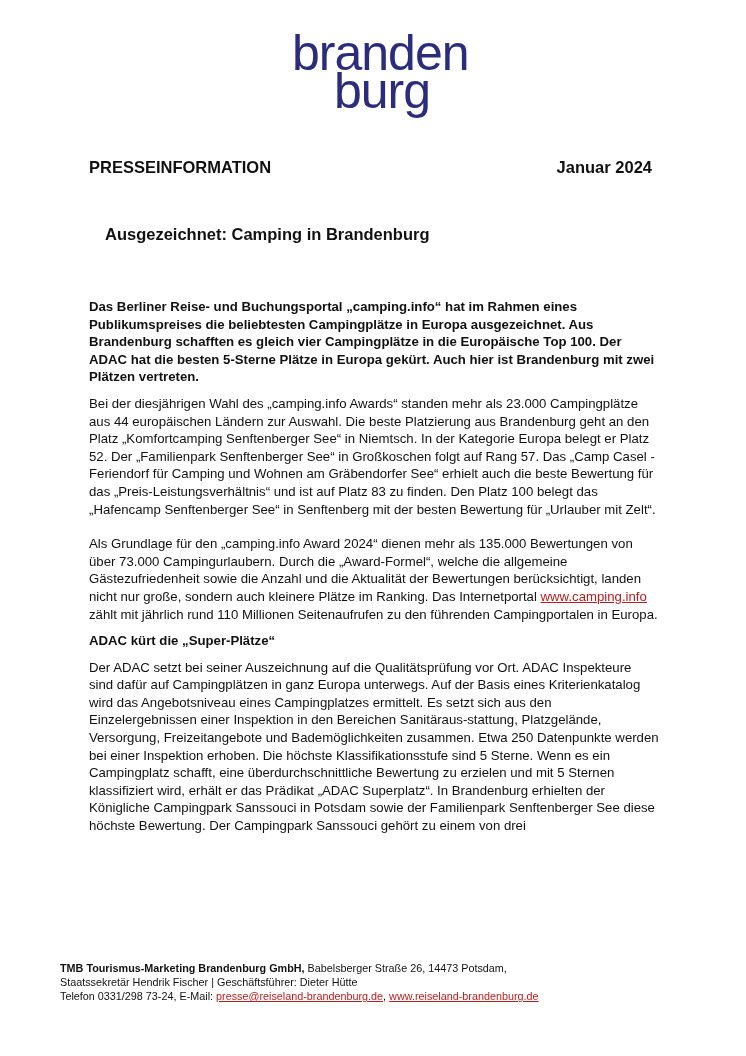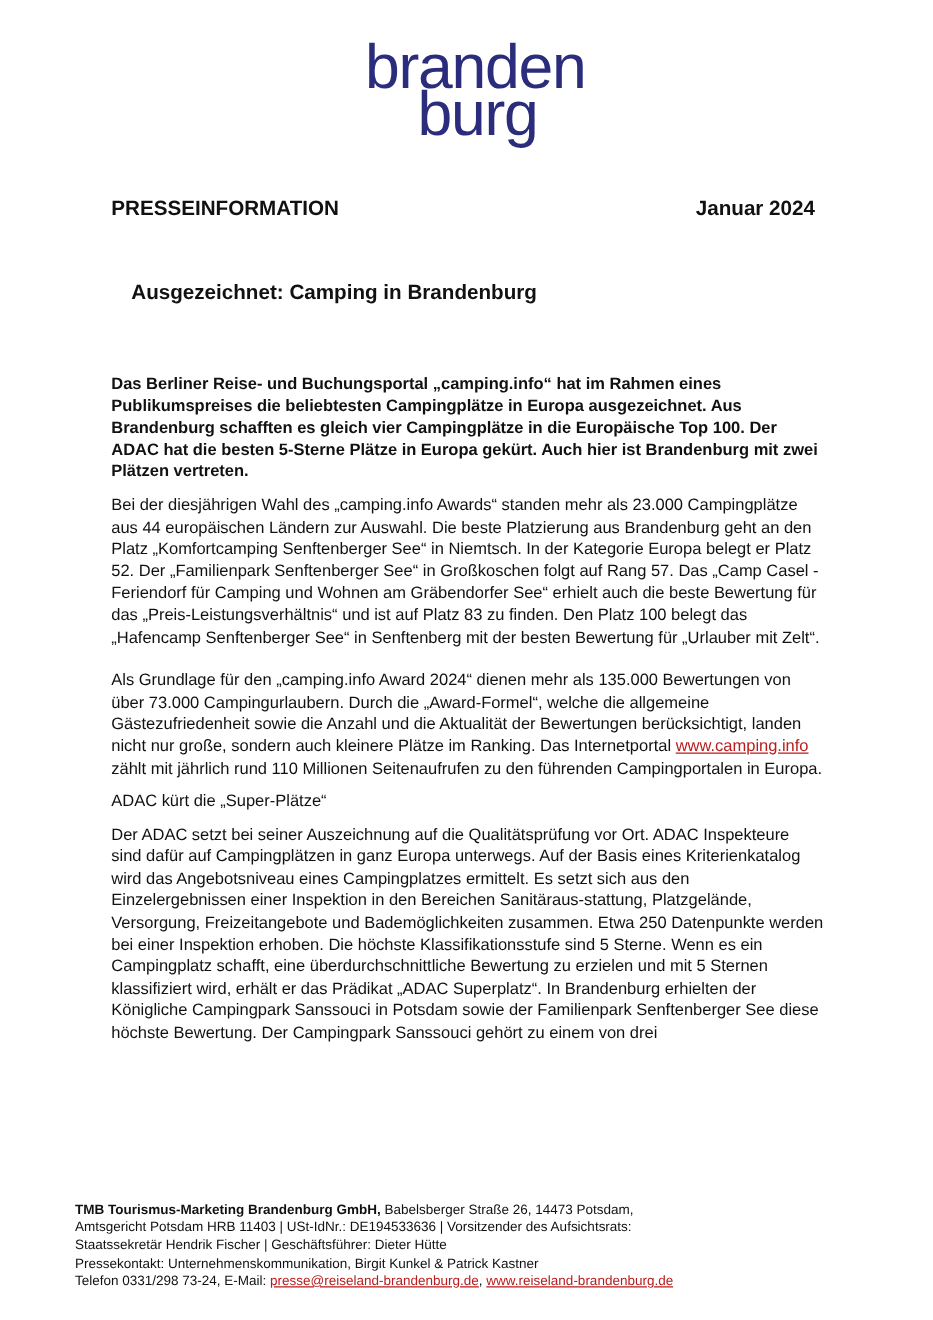--- a/index.html
+++ b/index.html
@@ -12,21 +12,21 @@
               color: #2b2d7c; letter-spacing: -1px; line-height: 50px; }
   .hdr { position: absolute; top: 158px; left: 89px; right: 94px; display: flex;
          justify-content: space-between; font-weight: 700; font-size: 16.5px; }
   .title { position: absolute; top: 224px; left: 105px; width: 570px; }
   .title h1 { margin: 0; font-size: 16.5px; font-weight: 700; line-height: 20px; }
   .title h2 { margin: 0; font-size: 14px; font-weight: 700; line-height: 20px; }
   .content { position: absolute; top: 298px; left: 89px; width: 570px;
              font-size: 13.2px; line-height: 17.6px; }
   .content p { margin: 0 0 9px 0; }
   .lead { font-weight: 700; }
-  .subhead { font-weight: 400; margin: 0; }
+  .subhead { font-weight: 700; margin: 0; }
   a { color: #b91c1c; text-decoration: underline; }
   .footer { position: absolute; top: 961px; left: 60px; width: 626px; 
             font-size: 10.8px; line-height: 14.2px; }
   .footer b { font-weight: 700; }
 </style>
 </head>
 <body>
 
 <div class="logo">
   <span class="l1">branden</span>
@@ -45,17 +45,15 @@
 <div class="content">
   <p class="lead">Das Berliner Reise- und Buchungsportal „camping.info“ hat im Rahmen eines Publikumspreises die beliebtesten Campingplätze in Europa ausgezeichnet. Aus Brandenburg schafften es gleich vier Campingplätze in die Europäische Top 100. Der ADAC hat die besten 5-Sterne Plätze in Europa gekürt. Auch hier ist Brandenburg mit zwei Plätzen vertreten.</p>
   <p>Bei der diesjährigen Wahl des „camping.info Awards“ standen mehr als 23.000 Campingplätze aus 44 europäischen Ländern zur Auswahl. Die beste Platzierung aus Brandenburg geht an den Platz „Komfortcamping Senftenberger See“ in Niemtsch. In der Kategorie Europa belegt er Platz 52. Der „Familienpark Senftenberger See“ in Großkoschen folgt auf Rang 57. Das „Camp Casel -Feriendorf für Camping und Wohnen am Gräbendorfer See“ erhielt auch die beste Bewertung für das „Preis-Leistungsverhältnis“ und ist auf Platz 83 zu finden. Den Platz 100 belegt das „Hafencamp Senftenberger See“ in Senftenberg mit der besten Bewertung für „Urlauber mit Zelt“.</p>
   <p style="margin-top:17px"><span>Als Grundlage für den „camping.info Award 2024“ dienen mehr als 135.000 Bewertungen von über 73.000 Campingurlaubern. Durch die „Award-Formel“, welche die allgemeine Gästezufriedenheit sowie die Anzahl und die Aktualität der Bewertungen berücksichtigt, landen nicht nur große, sondern auch kleinere Plätze im Ranking. Das Internetportal </span><a href="#">www.camping.info</a><span> zählt mit jährlich rund 110 Millionen Seitenaufrufen zu den führenden Campingportalen in Europa.</span></p>
   <p class="subhead">ADAC kürt die „Super-Plätze“</p>
   <p>Der ADAC setzt bei seiner Auszeichnung auf die Qualitätsprüfung vor Ort. ADAC Inspekteure sind dafür auf Campingplätzen in ganz Europa unterwegs. Auf der Basis eines Kriterienkatalog wird das Angebotsniveau eines Campingplatzes ermittelt. Es setzt sich aus den Einzelergebnissen einer Inspektion in den Bereichen Sanitäraus-stattung, Platzgelände, Versorgung, Freizeitangebote und Bademöglichkeiten zusammen. Etwa 250 Datenpunkte werden bei einer Inspektion erhoben. Die höchste Klassifikationsstufe sind 5 Sterne. Wenn es ein Campingplatz schafft, eine überdurchschnittliche Bewertung zu erzielen und mit 5 Sternen klassifiziert wird, erhält er das Prädikat „ADAC Superplatz“. In Brandenburg erhielten der Königliche Campingpark Sanssouci in Potsdam sowie der Familienpark Senftenberger See diese höchste Bewertung. Der Campingpark Sanssouci gehört zu einem von drei</p>
 </div>
 
 <div class="footer">
   <div><b>TMB Tourismus-Marketing Brandenburg GmbH,</b><span> Babelsberger Straße 26, 14473 Potsdam,</span></div>
-  <div>Amtsgericht Potsdam HRB 11403 | USt-IdNr.: DE194533636 | Vorsitzender des Aufsichtsrats:</div>
   <div>Staatssekretär Hendrik Fischer | Geschäftsführer: Dieter Hütte</div>
-  <div>Pressekontakt: Unternehmenskommunikation, Birgit Kunkel &amp; Patrick Kastner</div>
   <div><span>Telefon 0331/298 73-24, E-Mail: </span><a href="#">presse@reiseland-brandenburg.de</a><span>, </span><a href="#">www.reiseland-brandenburg.de</a></div>
 </div>
 
 </body></html>

